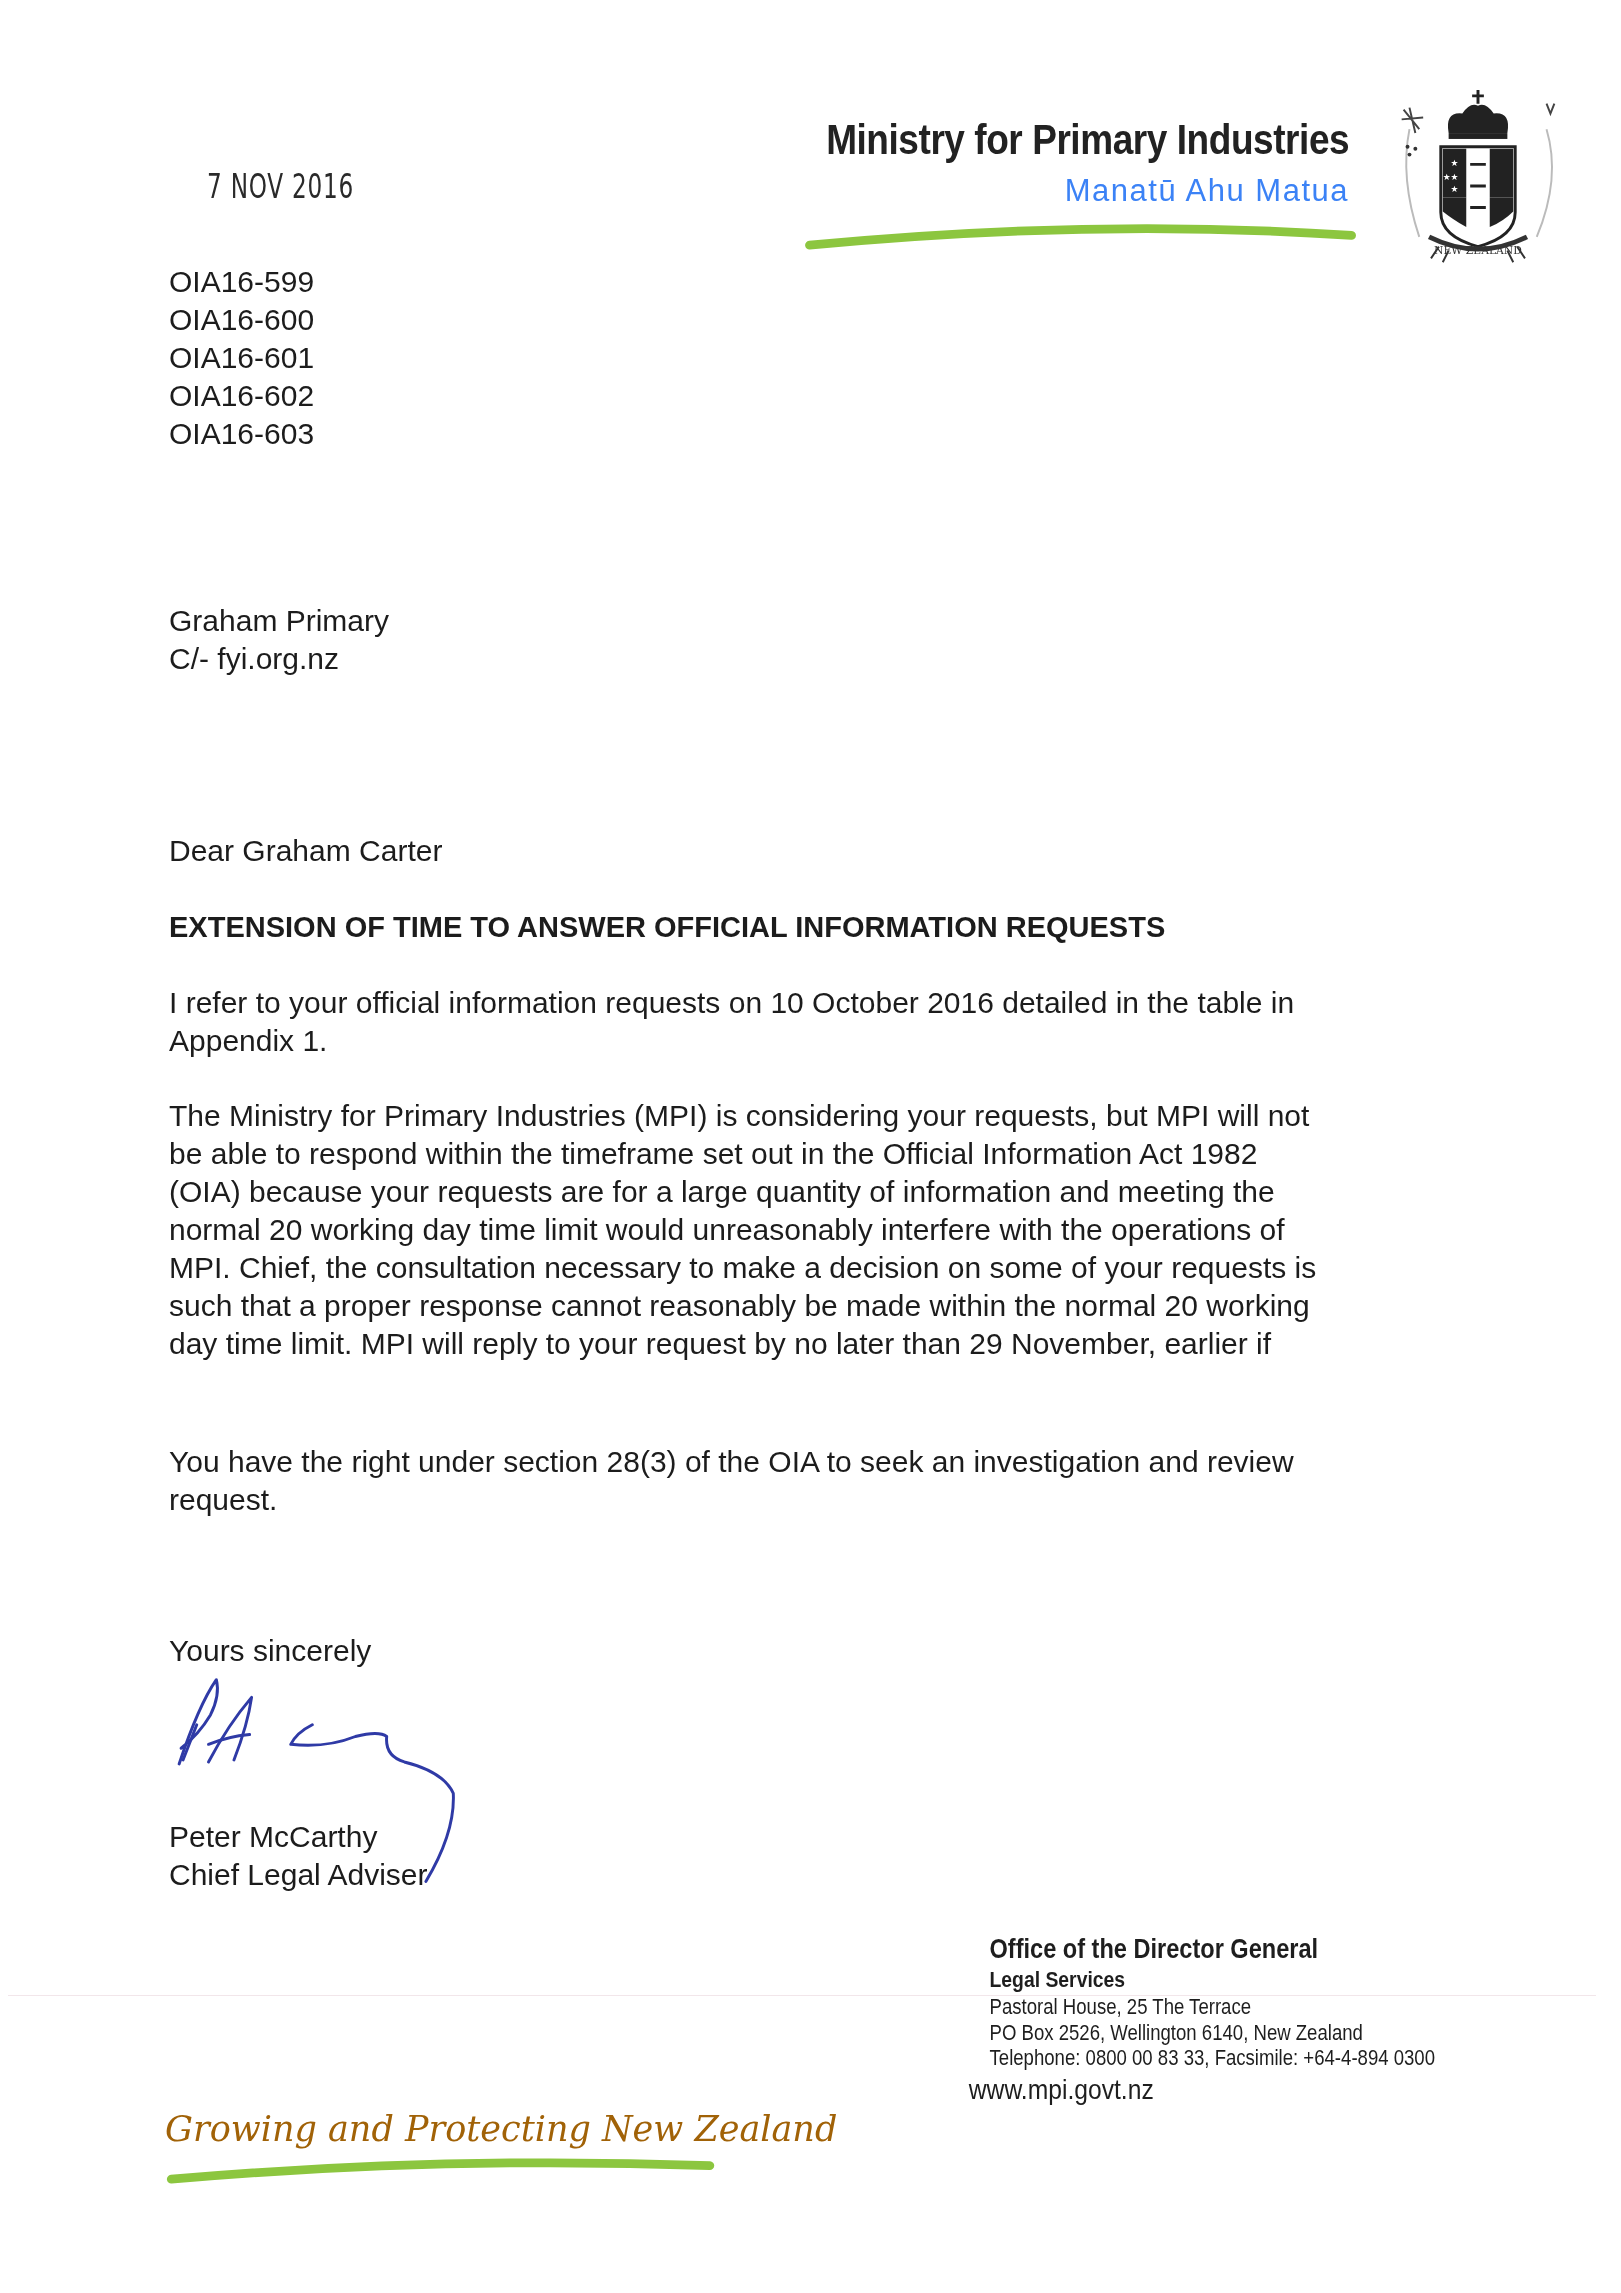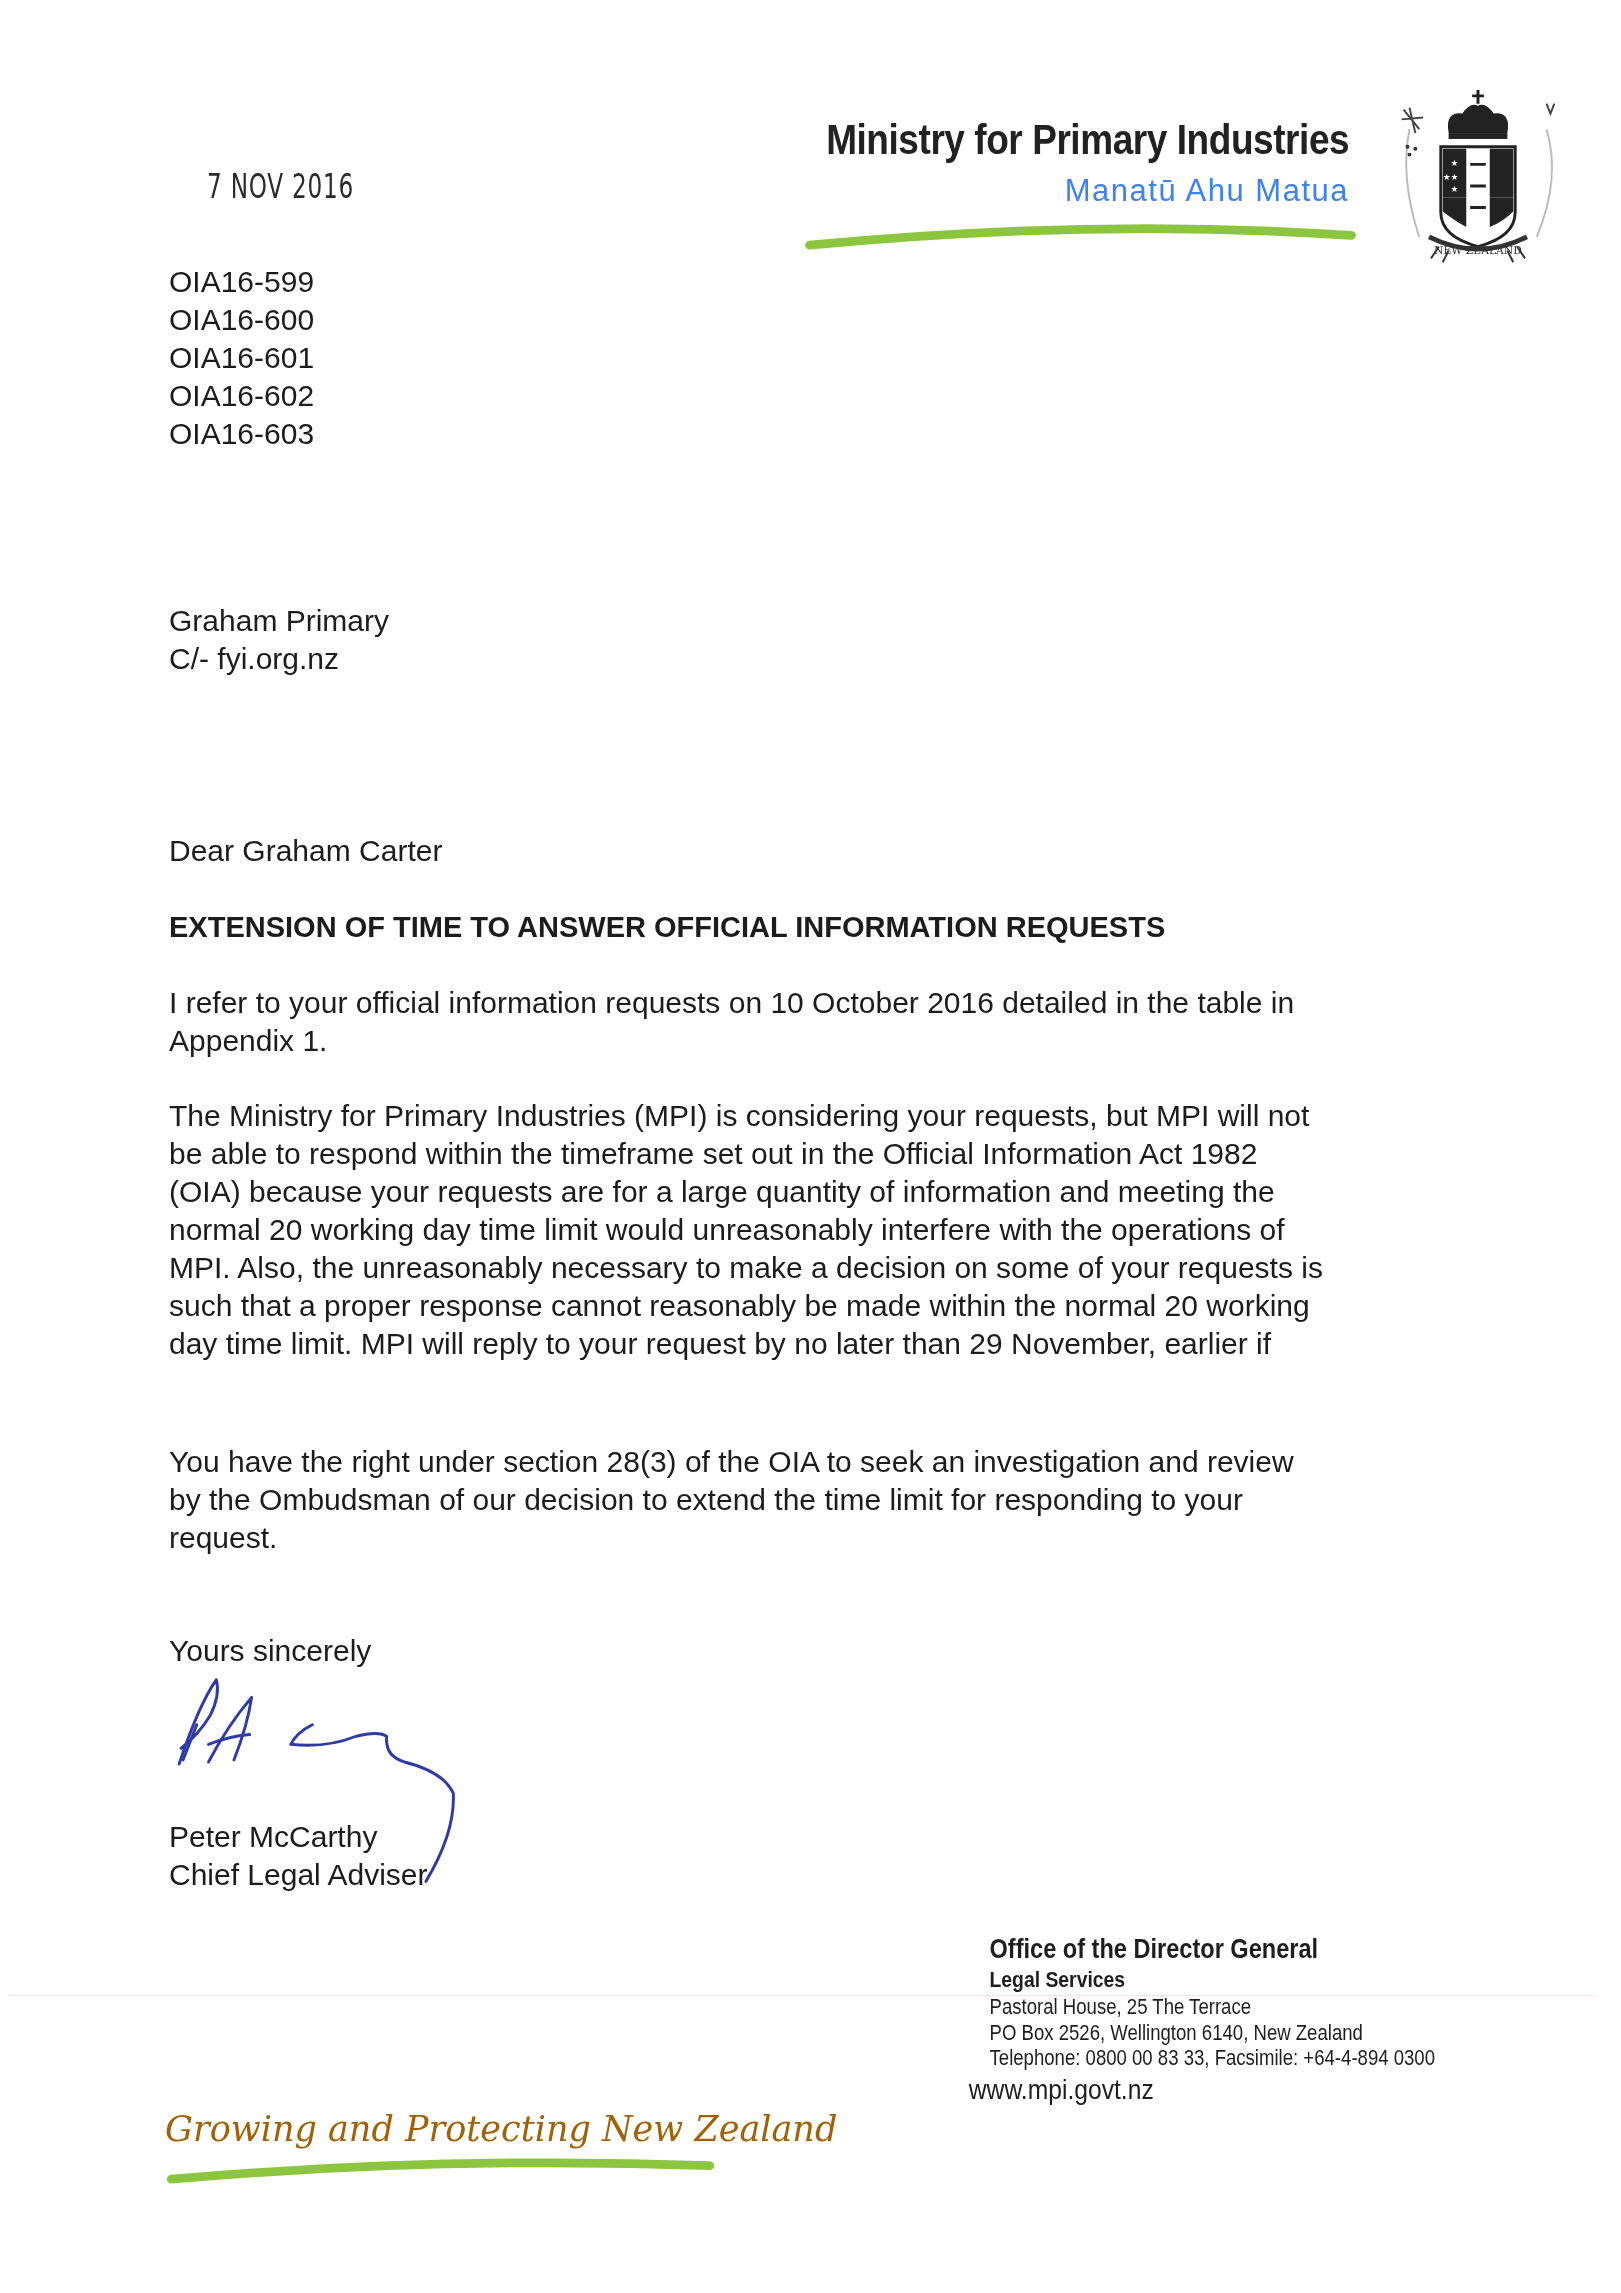--- a/index.html
+++ b/index.html
@@ -102,28 +102,27 @@
 <div class="abs body-text para1">
   <span class="body-line">I refer to your official information requests on 10 October 2016 detailed in the table in</span>
   <span class="body-line">Appendix 1.</span>
 </div>
 
 <div class="abs body-text para2">
   <span class="body-line">The Ministry for Primary Industries (MPI) is considering your requests, but MPI will not</span>
   <span class="body-line">be able to respond within the timeframe set out in the Official Information Act 1982</span>
   <span class="body-line">(OIA) because your requests are for a large quantity of information and meeting the</span>
   <span class="body-line">normal 20 working day time limit would unreasonably interfere with the operations of</span>
-  <span class="body-line">MPI. Also, the unreasonably necessary to make a decision on some of your requests is</span>
+  <span class="body-line">MPI. Chief, the consultation necessary to make a decision on some of your requests is</span>
   <span class="body-line">such that a proper response cannot reasonably be made within the normal 20 working</span>
   <span class="body-line">day time limit. MPI will reply to your request by no later than 29 November, earlier if</span>
 </div>
 
 <div class="abs body-text para3">
   <span class="body-line">You have the right under section 28(3) of the OIA to seek an investigation and review</span>
-  <span class="body-line">by the Ombudsman of our decision to extend the time limit for responding to your</span>
   <span class="body-line">request.</span>
 </div>
 
 <div class="abs body-text closing">Yours sincerely</div>
 
 <svg class="abs signature" width="314" height="235" viewBox="0 0 320 240">
   <g fill="none" stroke="#2f3aa6" stroke-width="3" stroke-linecap="round" stroke-linejoin="round">
     <path d="M10 100 Q 30 40 48 14 Q 52 30 42 50 Q 30 70 12 84"></path>
     <path d="M14 96 L 28 60"></path>
     <path d="M40 98 Q 60 60 84 32 Q 80 60 66 96"></path>

